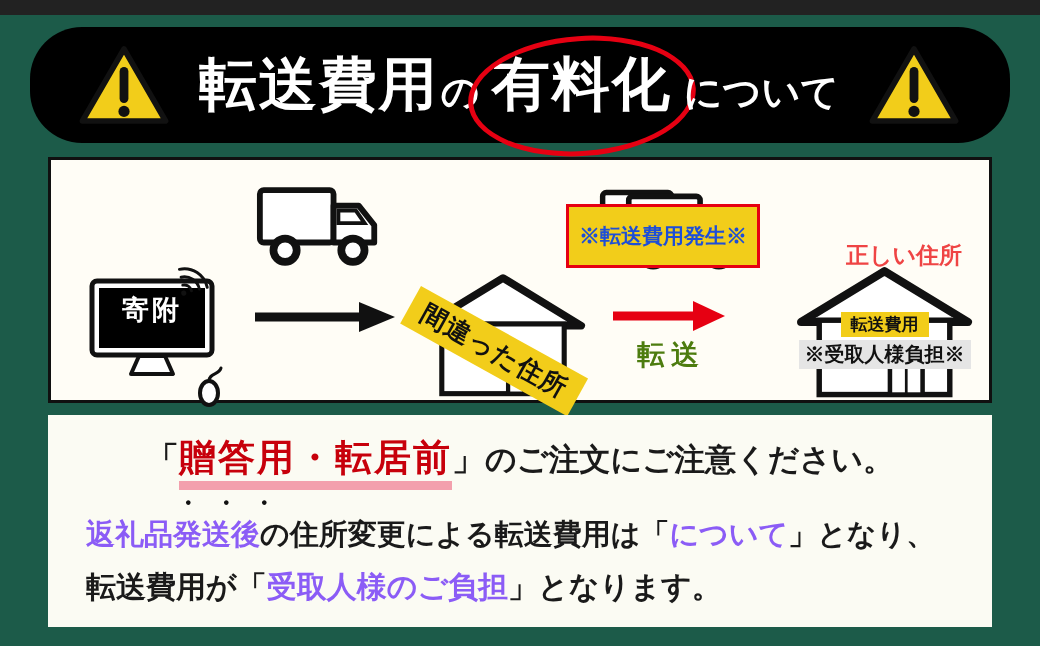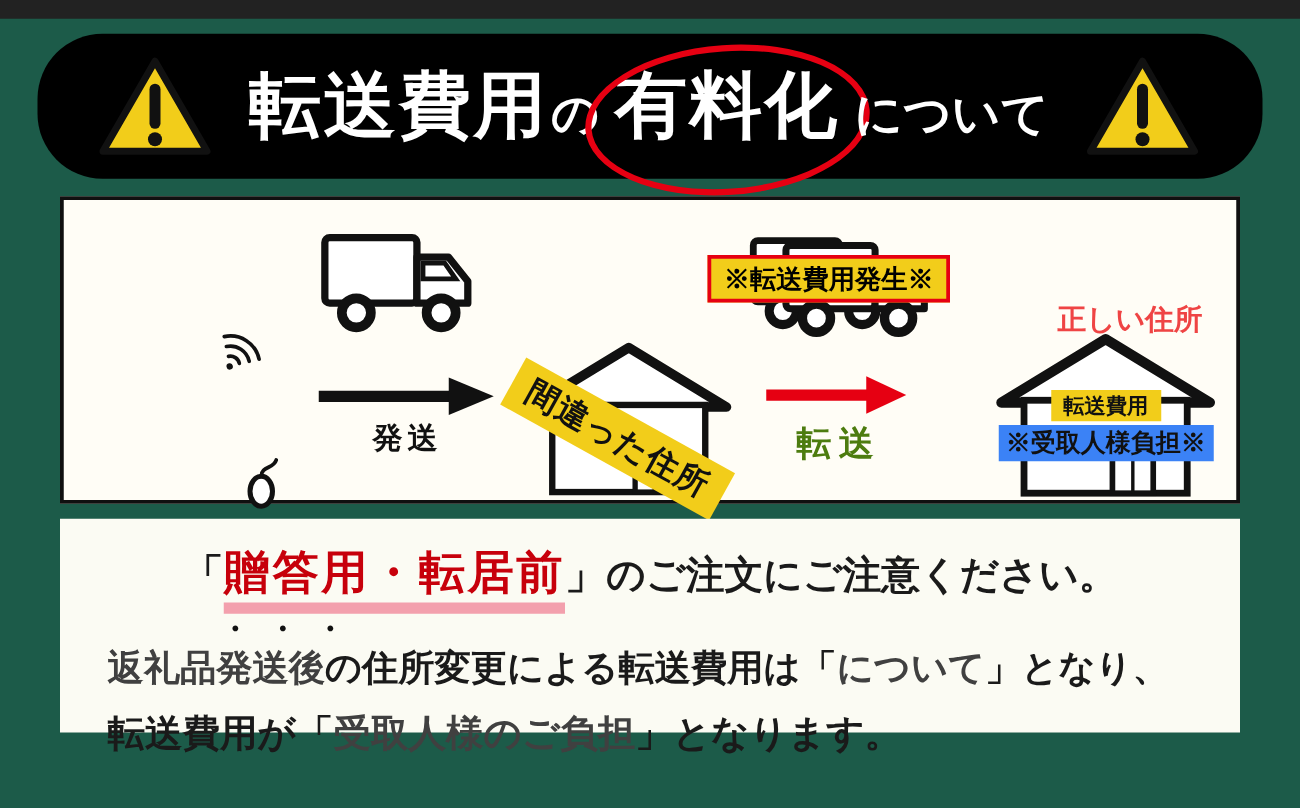--- a/index.html
+++ b/index.html
@@ -38,50 +38,50 @@
   .truck2b { position:absolute; left:574px; top:28px; width:122px; height:88px; }
   .arrow-black { position:absolute; left:204px; top:140px; width:140px; height:34px; }
   .dispatch-label { position:absolute; left:232px; top:174px; width:86px; text-align:center;
                     font-size:24px; font-weight:700; color:#111; letter-spacing:4px; }
   .house1 { position:absolute; left:367px; top:108px; width:170px; height:134px; }
   .wrong-banner { position:absolute; left:370px; top:126px; transform:rotate(29deg);
                   transform-origin:left top; background:#f2cd1a; color:#111;
                   font-size:26px; font-weight:700; padding:4px 14px; white-space:nowrap;
                   letter-spacing:1px; }
   .fee-alert { position:absolute; left:515px; top:44px; z-index:5; background:#f2cd1a;
-               color:#000000; border:3px solid #e60012; font-size:21px; font-weight:700;
-               padding:2px 10px; white-space:nowrap;text-align:center; }
+               color:#1d4ed8; border:3px solid #e60012; font-size:21px; font-weight:700;
+               padding:15px 10px; white-space:nowrap;text-align:center; }
   .arrow-red { position:absolute; left:562px; top:140px; width:112px; height:32px; }
   .transfer-label { position:absolute; left:568px; top:176px; width:104px; text-align:center;
                     font-size:28px; font-weight:800; color:#4d7c0f; letter-spacing:6px; }
   .house2 { position:absolute; left:740px; top:104px; width:187px; height:136px; }
   .correct-address { position:absolute; left:795px; top:80px; font-size:23px; font-weight:700;
                      color:#ef4444; white-space:nowrap; }
   .fee-tags { position:absolute; left:740px; top:152px; width:187px; text-align:center; }
   .fee-tag1 { display:table; margin:0 auto; background:#f2cd1a; color:#111;
               font-size:17px; font-weight:700; padding:1px 10px; white-space:nowrap; }
-  .fee-tag2 { display:table; margin:3px auto 0; background:#3b82f6; color:#111;
+  .fee-tag2 { display:table; margin:3px auto 0; background:#e5e5e5; color:#111;
               font-size:20px; font-weight:800; padding:1px 6px; white-space:nowrap; }
 
   
-  .notice { position:absolute; left:48px; top:400px; width:944px; height:171px;
+  .notice { position:absolute; left:48px; top:400px; width:944px; height:212px;
             background:#fbfbf3; }
   .n-line1 { position:absolute; left:0; right:0; top:18px; text-align:center;
              font-weight:700; color:#1a1a1a; white-space:nowrap; }
   .n-line1 .bracket { font-size:33px; }
   .n-line1 .hl { font-size:37px; color:#c7000b; border-bottom:9px solid #f3a0ad;
                  padding-bottom:3px; letter-spacing:2px; }
   .n-line1 .rest { font-size:31px; }
   .dots { position:absolute; left:128px; top:72px; font-size:24px; font-weight:800;
           color:#111; letter-spacing:14px; }
   .n-line2 { position:absolute; left:38px; top:100px; font-size:29px; font-weight:700;
              color:#1a1a1a; white-space:nowrap; }
   .n-line3 { position:absolute; left:38px; top:152px; font-size:30px; font-weight:700;
              color:#1a1a1a; white-space:nowrap; }
-  .red { color:#404040; }
+  .red { color:#8b5cf6; }
 
   svg { overflow:visible; }
 </style>
 </head>
 <body>
 
 <svg width="0" height="0" style="position:absolute" aria-hidden="true">
   <defs>
     <symbol id="sym-truck" viewBox="0 0 130 92">
       <rect x="4" y="8" width="76" height="54" rx="4" fill="#fff" stroke="#111" stroke-width="6"></rect>
@@ -119,20 +119,28 @@
       <span class="title-big circled">
         <span>有料化</span>
         <span class="red-ellipse"></span>
       </span>
       <span class="title-small">について</span>
     </div>
   </div>
 
   <div class="diagram">
 
+    <div class="monitor">
+      <svg viewBox="0 0 126 100">
+        <rect x="3" y="3" width="120" height="74" rx="5" fill="#fff" stroke="#111" stroke-width="5"></rect>
+        <rect x="10" y="10" width="106" height="60" fill="#000"></rect>
+        <path d="M50,78 H76 L84,96 H42 Z" fill="#fff" stroke="#111" stroke-width="4" stroke-linejoin="round"></path>
+      </svg>
+      <span class="monitor-label">寄附</span>
+    </div>
 
     <svg class="wifi" viewBox="0 0 60 60">
       <path d="M10,44 A10,10 0 0 1 20,54" fill="none" stroke="#111" stroke-width="4" stroke-linecap="round"></path>
       <path d="M10,33 A21,21 0 0 1 31,54" fill="none" stroke="#111" stroke-width="4" stroke-linecap="round"></path>
       <path d="M10,22 A32,32 0 0 1 42,54" fill="none" stroke="#111" stroke-width="4" stroke-linecap="round"></path>
       <circle cx="9" cy="55" r="3.5" fill="#111"></circle>
     </svg>
 
     <svg class="mouse" viewBox="0 0 36 42">
       <ellipse cx="16" cy="27" rx="9" ry="12" fill="#fff" stroke="#111" stroke-width="4"></ellipse>
@@ -140,21 +148,20 @@
     </svg>
 
     <svg class="truck1">
         <use href="#sym-truck"></use>
       </svg>
 
     <svg class="arrow-black" viewBox="0 0 140 34">
       <line x1="0" y1="17" x2="108" y2="17" stroke="#111" stroke-width="9"></line>
       <polygon points="104,2 140,17 104,32" fill="#111"></polygon>
     </svg>
-    <div class="dispatch-label">発送</div>
 
     <svg class="house1">
         <use href="#sym-house"></use>
       </svg>
     <div class="wrong-banner">間違った住所</div>
 
     <svg class="truck2a">
         <use href="#sym-truck"></use>
       </svg>
     <svg class="truck2b">

